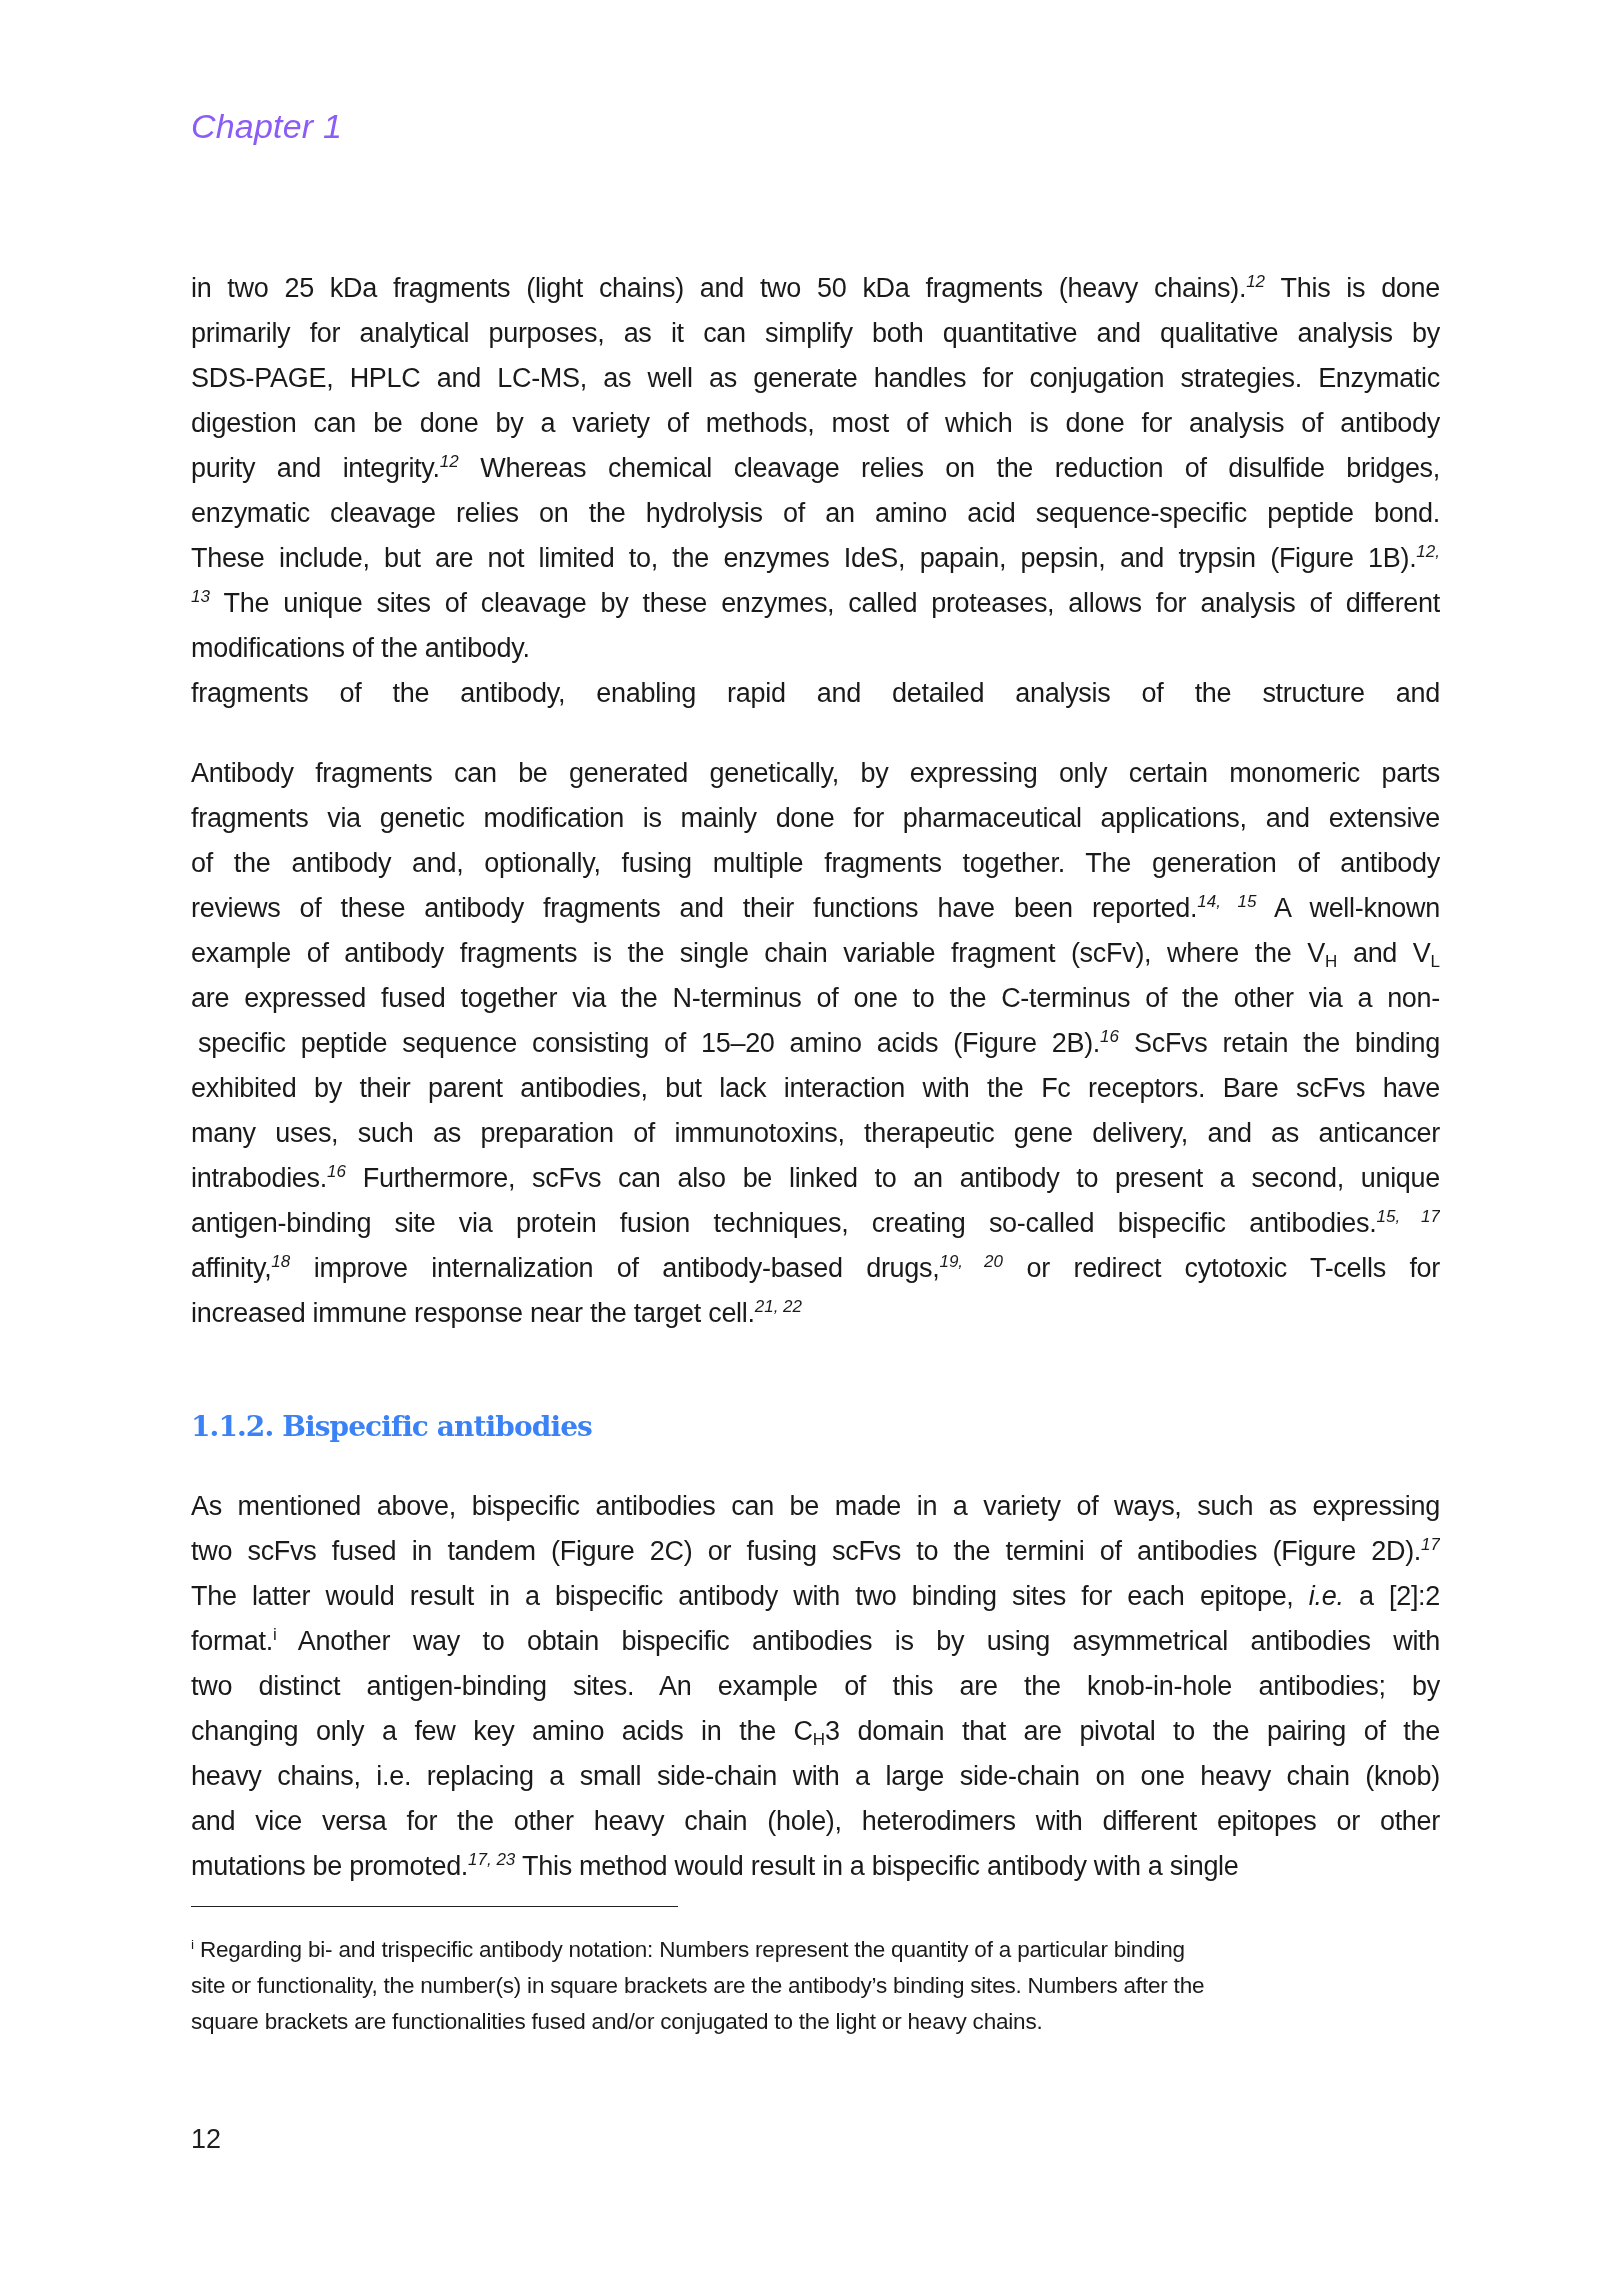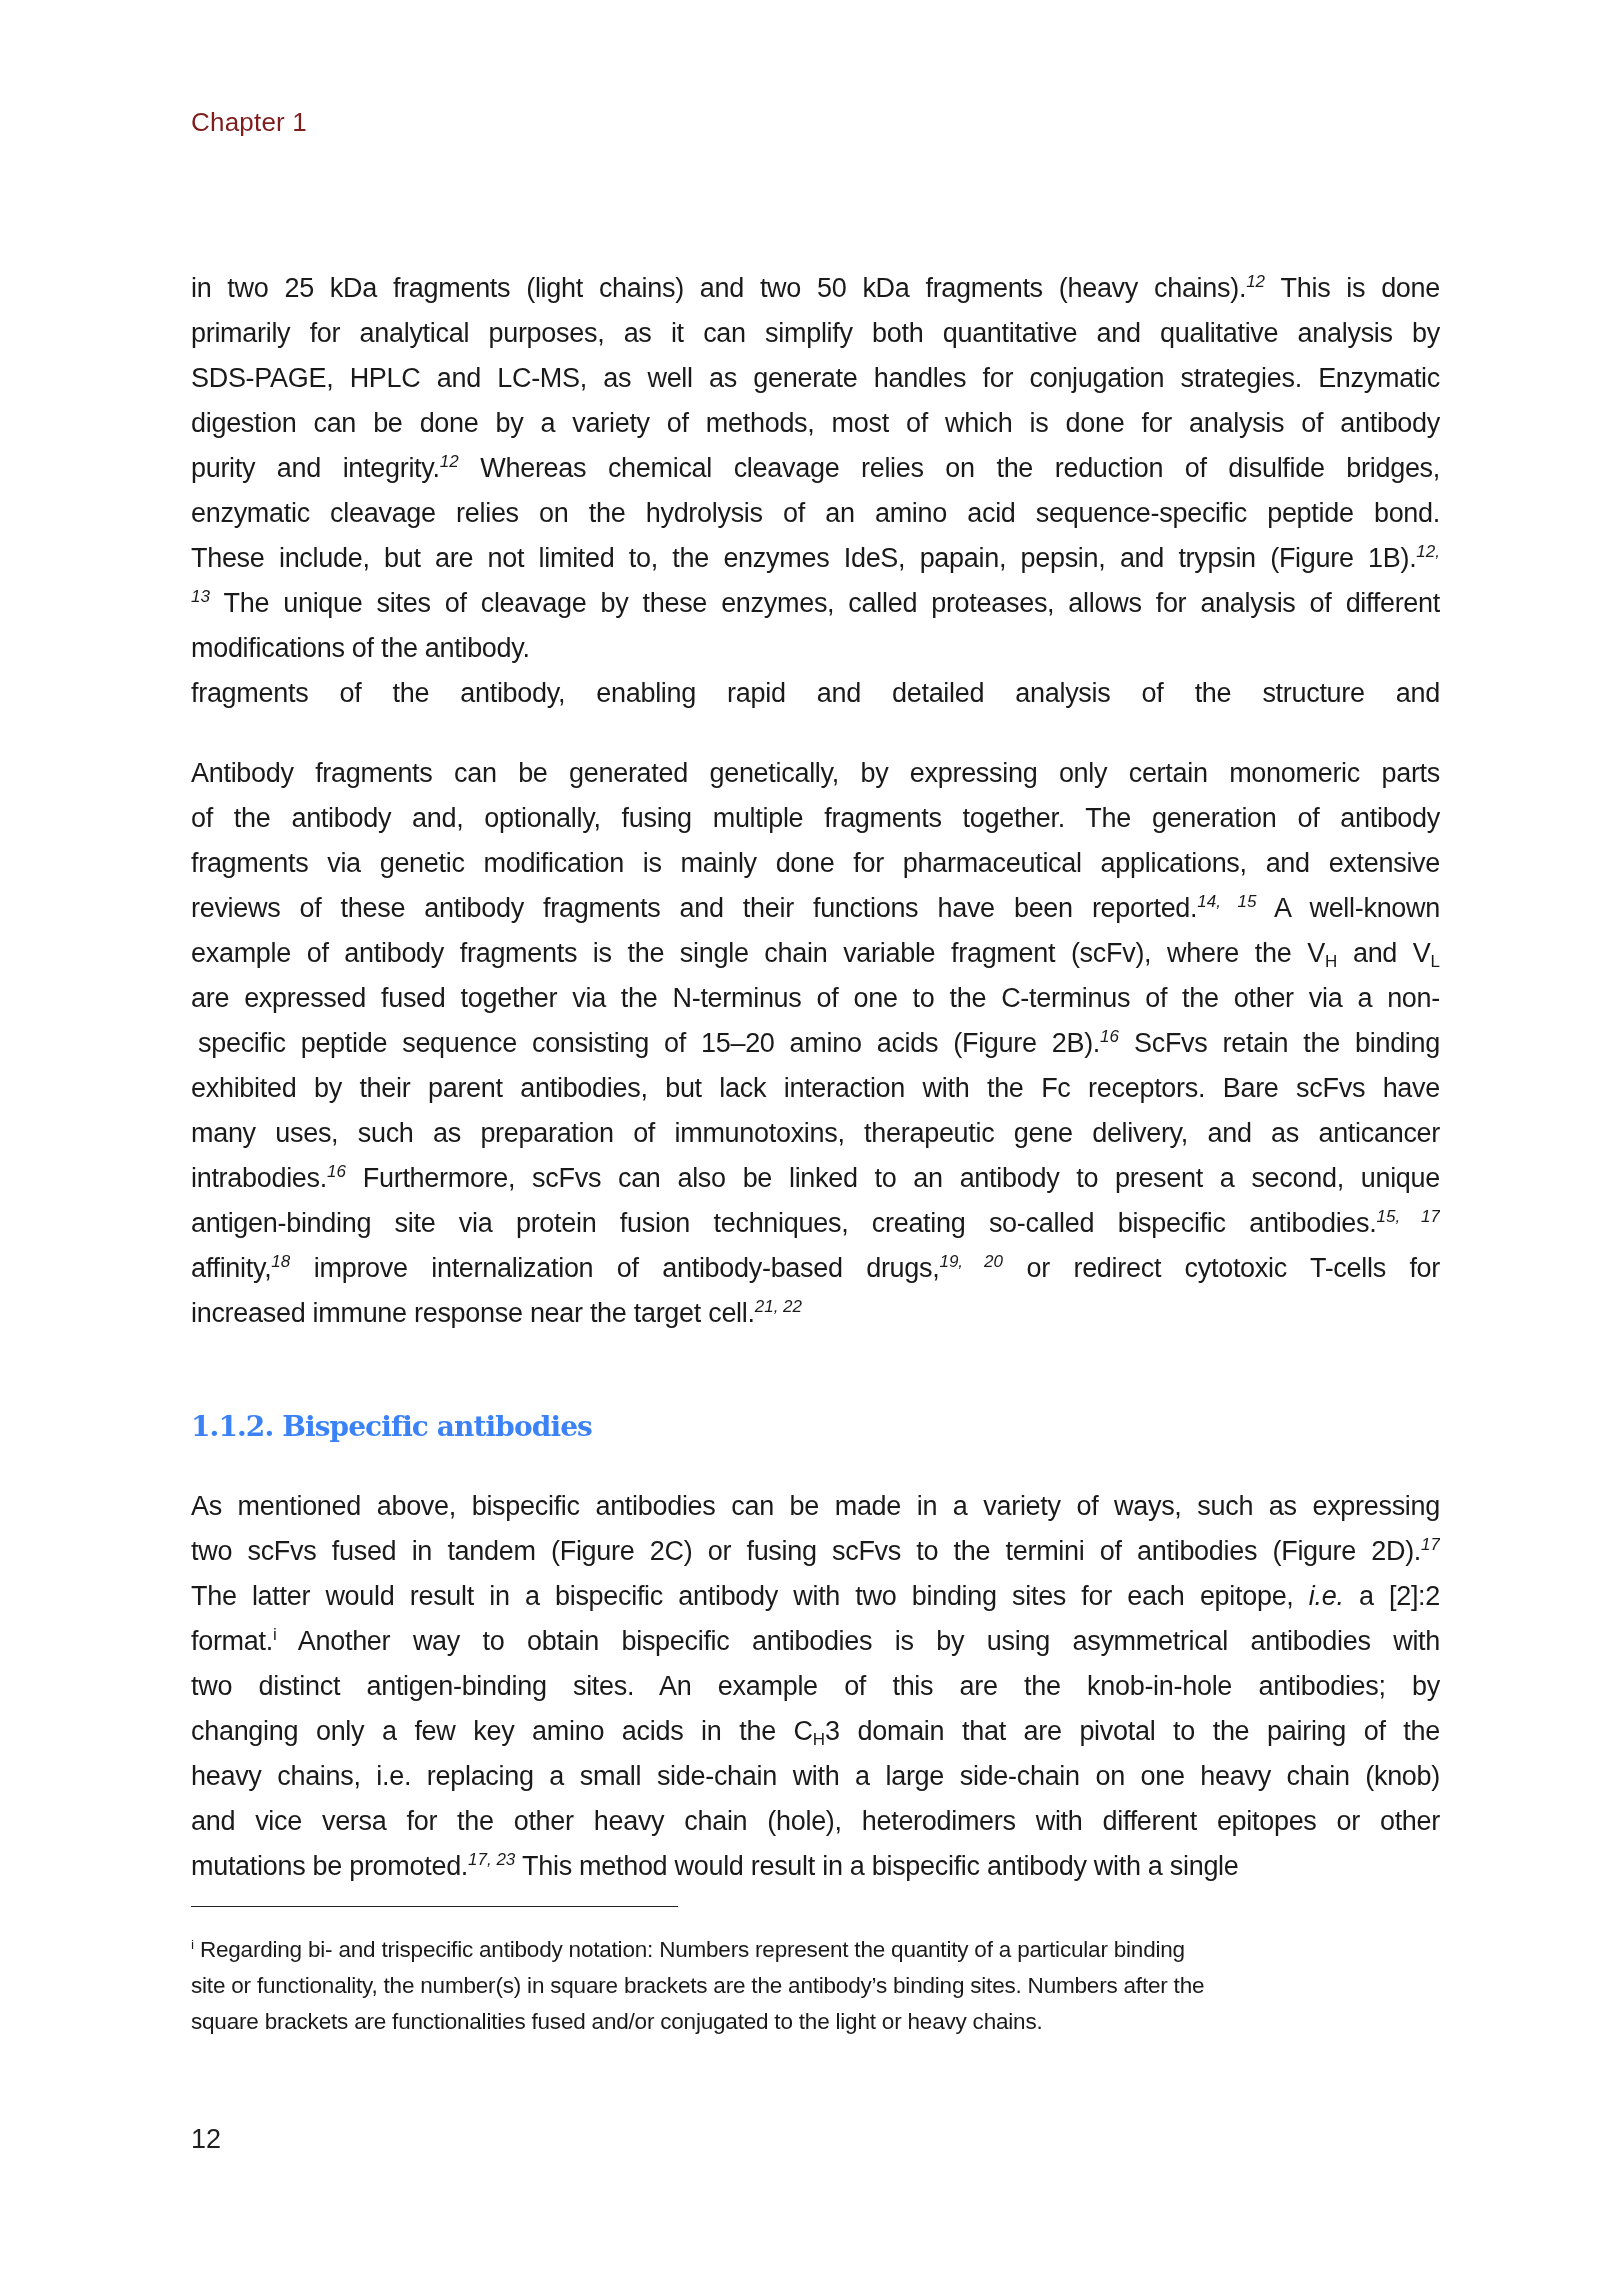--- a/index.html
+++ b/index.html
@@ -18,23 +18,24 @@
     .page {
       position: absolute;
       left: 0; top: 0;
       width: 1619px;
       height: 2284px;
     }
     .running-head {
       position: absolute;
       left: 191px;
       top: 107px;
-      font-size: 26px;
-      color: #7f1d1d;
+      font-size: 34px;
+      color: #8b5cf6;
       letter-spacing: 0.2px;
+      font-style: italic;
     }
     .body-text {
       position: absolute;
       left: 191px;
       width: 1249px;
     }
     .line {
       display: block;
       height: 45px;
       line-height: 45px;
@@ -128,22 +129,22 @@
       <span class="line" style="white-space: normal; overflow: hidden;"><span class="seg"><span>purity and integrity.</span><sup class="ref">12</sup><span> Whereas chemical cleavage relies on the reduction of disulfide bridges,</span></span></span>
       <span class="line" style="white-space: normal; overflow: hidden;"><span class="seg"><span>enzymatic cleavage relies on the hydrolysis of an amino acid sequence-specific peptide bond.</span></span></span>
       <span class="line" style="white-space: normal; overflow: hidden;"><span class="seg"><span>These include, but are not limited to, the enzymes IdeS, papain, pepsin, and trypsin (Figure 1B).</span><sup class="ref">12,</sup></span></span>
       <span class="line" style="white-space: normal; overflow: hidden;"><span class="seg"><sup class="ref">13</sup><span> The unique sites of cleavage by these enzymes, called proteases, allows for analysis of different</span></span></span>
       <span class="line last" style="white-space: normal; overflow: hidden;"><span class="seg"><span>modifications of the antibody.</span></span></span>
       <span class="line" style="white-space: normal; overflow: hidden;"><span class="seg"><span>fragments of the antibody, enabling rapid and detailed analysis of the structure and</span></span></span>
     </div>
 
   <div class="body-text" style="top:751px;">
       <span class="line" style="white-space: normal; overflow: hidden;"><span class="seg"><span>Antibody fragments can be generated genetically, by expressing only certain monomeric parts</span></span></span>
+      <span class="line" style="white-space: normal; overflow: hidden;"><span class="seg"><span>fragments via genetic modification is mainly done for pharmaceutical applications, and extensive</span></span></span>
       <span class="line" style="white-space: normal; overflow: hidden;"><span class="seg"><span>of the antibody and, optionally, fusing multiple fragments together. The generation of antibody</span></span></span>
-      <span class="line" style="white-space: normal; overflow: hidden;"><span class="seg"><span>fragments via genetic modification is mainly done for pharmaceutical applications, and extensive</span></span></span>
       <span class="line" style="white-space: normal; overflow: hidden;"><span class="seg"><span>reviews of these antibody fragments and their functions have been reported.</span><sup class="ref">14, 15</sup><span> A well-known</span></span></span>
       <span class="line" style="white-space: normal; overflow: hidden;"><span class="seg"><span>example of antibody fragments is the single chain variable fragment (scFv), where the V</span><sub class="idx">H</sub><span> and V</span><sub class="idx">L</sub></span></span>
       <span class="line" style="white-space: normal; overflow: hidden;"><span class="seg"><span>are expressed fused together via the N-terminus of one to the C-terminus of the other via a non-</span></span></span>
       <span class="line" style="white-space: normal; overflow: hidden; margin-left: 7px;"><span class="seg"><span>specific peptide sequence consisting of 15–20 amino acids (Figure 2B).</span><sup class="ref">16</sup><span> ScFvs retain the binding</span></span></span>
       <span class="line" style="white-space: normal; overflow: hidden;"><span class="seg"><span>exhibited by their parent antibodies, but lack interaction with the Fc receptors. Bare scFvs have</span></span></span>
       <span class="line" style="white-space: normal; overflow: hidden;"><span class="seg"><span>many uses, such as preparation of immunotoxins, therapeutic gene delivery, and as anticancer</span></span></span>
       <span class="line" style="white-space: normal; overflow: hidden;"><span class="seg"><span>intrabodies.</span><sup class="ref">16</sup><span> Furthermore, scFvs can also be linked to an antibody to present a second, unique</span></span></span>
       <span class="line" style="white-space: normal; overflow: hidden;"><span class="seg"><span>antigen-binding site via protein fusion techniques, creating so-called bispecific antibodies.</span><sup class="ref">15, 17</sup></span></span>
       <span class="line" style="white-space: normal; overflow: hidden;"><span class="seg"><span>affinity,</span><sup class="ref">18</sup><span> improve internalization of antibody-based drugs,</span><sup class="ref">19, 20</sup><span> or redirect cytotoxic T-cells for</span></span></span>
       <span class="line last" style="white-space: normal; overflow: hidden;"><span class="seg"><span>increased immune response near the target cell.</span><sup class="ref">21, 22</sup></span></span>

